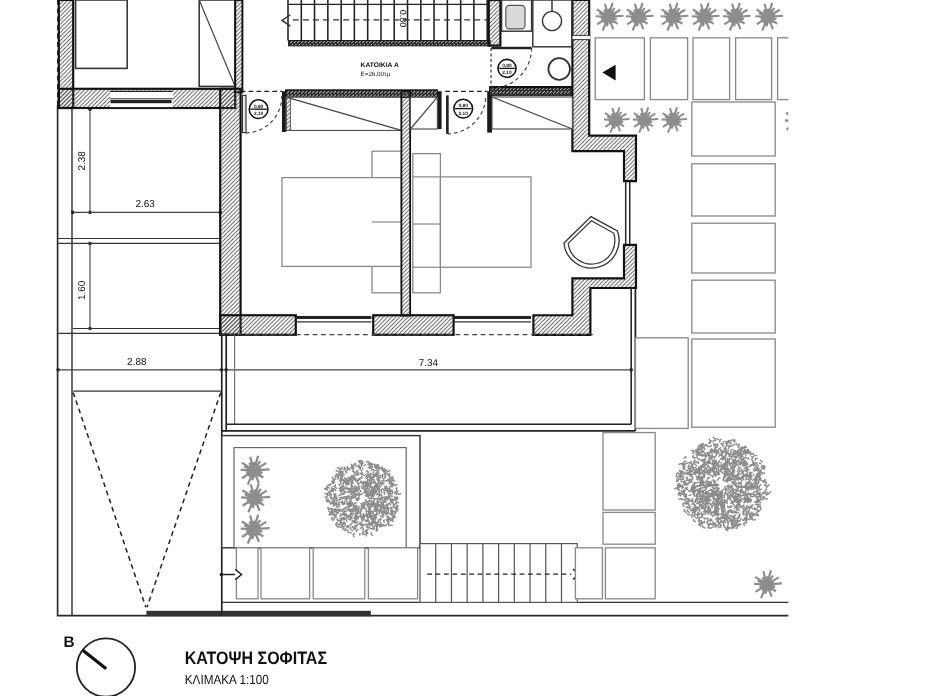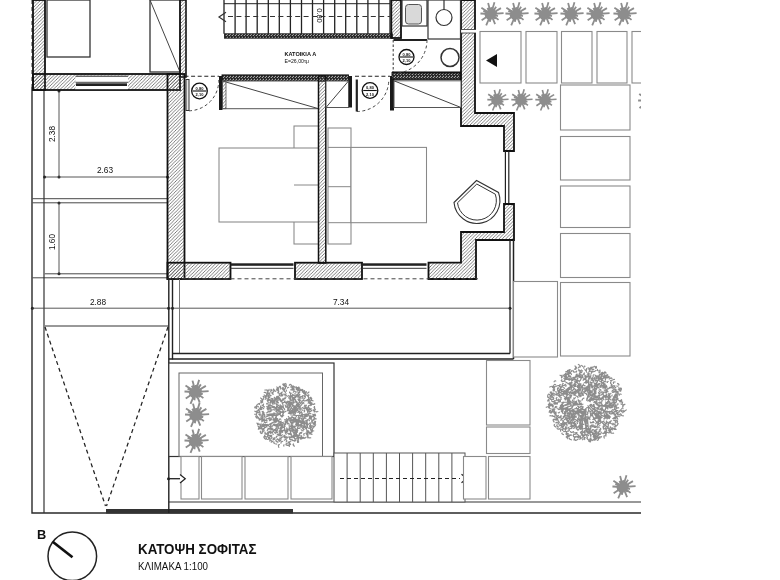--- a/index.html
+++ b/index.html
@@ -1,15 +1,15 @@
 <!DOCTYPE html>
 <html><head><meta charset="utf-8"><title>plan</title>
 <style>
 html,body{margin:0;padding:0;background:#fff;font-family:"Liberation Sans",sans-serif;}
-#c{width:641px;height:580px;overflow:hidden;}
+#c{width:641px;height:580px;overflow:hidden;padding-left:16px;}
 </style></head>
 <body>
 <div id="c">
 <svg width="780" height="580" viewBox="0 0 780 580" xmlns="http://www.w3.org/2000/svg" font-family="Liberation Sans, sans-serif">
 <defs>
 <pattern id="h" width="3.4" height="3.4" patternUnits="userSpaceOnUse">
 <path d="M-0.8,0.8 L0.8,-0.8 M0,3.4 L3.4,0 M2.6,4.2 L4.2,2.6" stroke="#4a4a4a" stroke-width="0.72" fill="none"></path>
 </pattern>
 <pattern id="hd" width="3" height="3" patternUnits="userSpaceOnUse">
 <rect width="3" height="3" fill="#252525"></rect>

